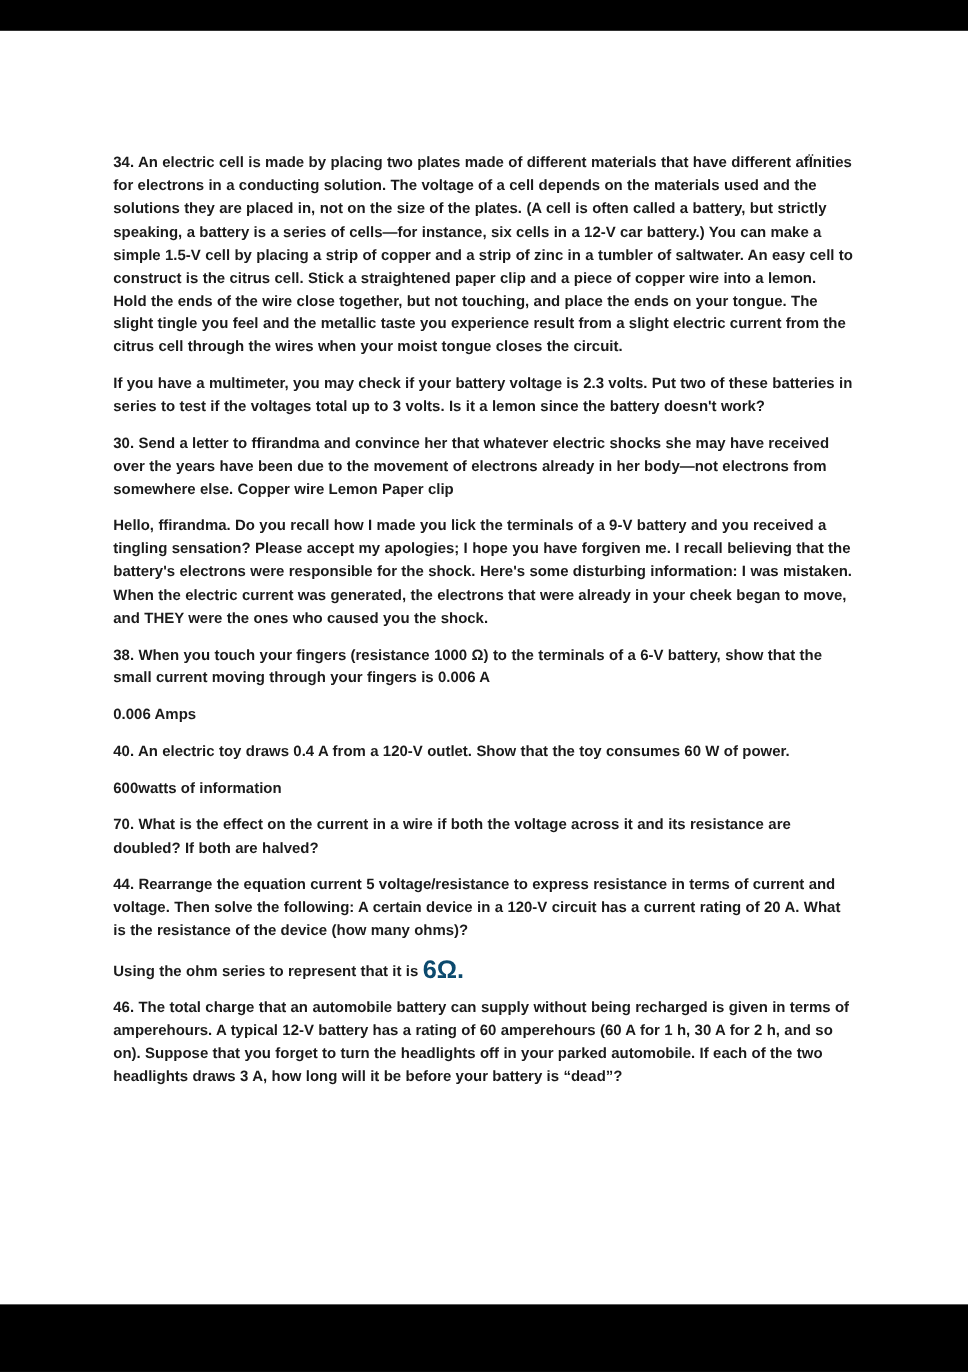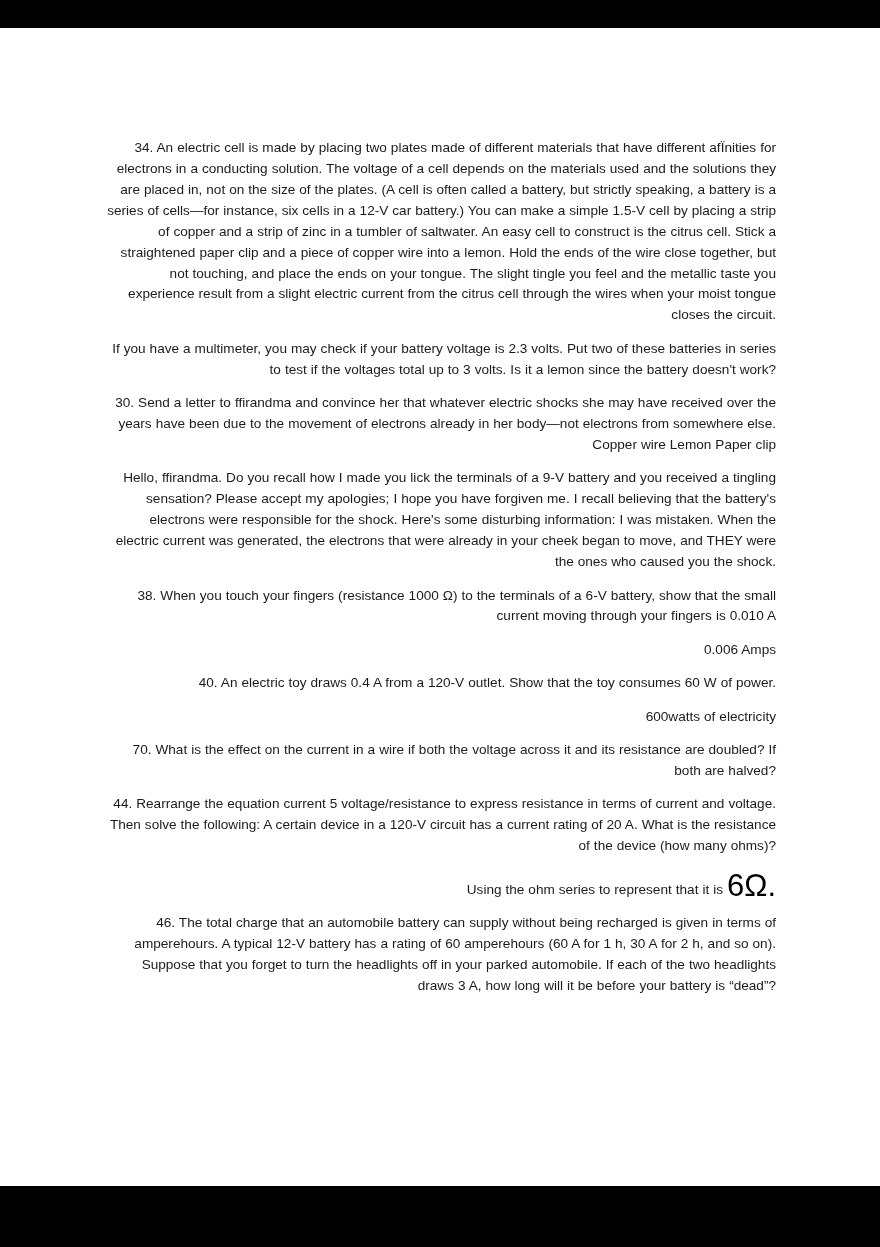--- a/index.html
+++ b/index.html
@@ -36,43 +36,44 @@
     height: 1158px;
     background: #ffffff;
     box-sizing: border-box;
     padding: 110px 104px 40px 103px;
   }
   .page p {
     margin: 0 0 12.5px 0;
     font-size: 13.6px;
     line-height: 1.54;
     color: #1b1b1b;
-    text-align: right;
+    text-align: left;
     word-spacing: 0.2px;
+    font-weight: bold;
   }
   .page p .big-symbol {
-    font-size: 31px;
+    font-size: 23px;
     line-height: 1;
-    color: #000000;
+    color: #0c4a6e;
     vertical-align: -2px;
   }
 </style>
 </head>
 <body>
 
 <div class="top-bar"></div>
 
 <div class="page">
   <p>34. An electric cell is made by placing two plates made of different materials that have different afÏnities for electrons in a conducting solution. The voltage of a cell depends on the materials used and the solutions they are placed in, not on the size of the plates. (A cell is often called a battery, but strictly speaking, a battery is a series of cells—for instance, six cells in a 12-V car battery.) You can make a simple 1.5-V cell by placing a strip of copper and a strip of zinc in a tumbler of saltwater. An easy cell to construct is the citrus cell. Stick a straightened paper clip and a piece of copper wire into a lemon. Hold the ends of the wire close together, but not touching, and place the ends on your tongue. The slight tingle you feel and the metallic taste you experience result from a slight electric current from the citrus cell through the wires when your moist tongue closes the circuit.</p>
   <p>If you have a multimeter, you may check if your battery voltage is 2.3 volts. Put two of these batteries in series to test if the voltages total up to 3 volts. Is it a lemon since the battery doesn't work?</p>
   <p>30. Send a letter to ffirandma and convince her that whatever electric shocks she may have received over the years have been due to the movement of electrons already in her body—not electrons from somewhere else. Copper wire Lemon Paper clip</p>
   <p>Hello, ffirandma. Do you recall how I made you lick the terminals of a 9-V battery and you received a tingling sensation? Please accept my apologies; I hope you have forgiven me. I recall believing that the battery's electrons were responsible for the shock. Here's some disturbing information: I was mistaken. When the electric current was generated, the electrons that were already in your cheek began to move, and THEY were the ones who caused you the shock.</p>
-  <p>38. When you touch your fingers (resistance 1000 Ω) to the terminals of a 6-V battery, show that the small current moving through your fingers is 0.010 A</p>
+  <p>38. When you touch your fingers (resistance 1000 Ω) to the terminals of a 6-V battery, show that the small current moving through your fingers is 0.006 A</p>
   <p>0.006 Amps</p>
   <p>40. An electric toy draws 0.4 A from a 120-V outlet. Show that the toy consumes 60 W of power.</p>
-  <p>600watts of electricity</p>
+  <p>600watts of information</p>
   <p>70. What is the effect on the current in a wire if both the voltage across it and its resistance are doubled? If both are halved?</p>
   <p>44. Rearrange the equation current 5 voltage/resistance to express resistance in terms of current and voltage. Then solve the following: A certain device in a 120-V circuit has a current rating of 20 A. What is the resistance of the device (how many ohms)?</p>
   <p><span>Using the ohm series to represent that it is </span><span class="big-symbol">6Ω.</span></p>
   <p>46. The total charge that an automobile battery can supply without being recharged is given in terms of amperehours. A typical 12-V battery has a rating of 60 amperehours (60 A for 1 h, 30 A for 2 h, and so on). Suppose that you forget to turn the headlights off in your parked automobile. If each of the two headlights draws 3 A, how long will it be before your battery is “dead”?</p>
 </div>
 
 <div class="bottom-bar"></div>
 
 </body></html>

